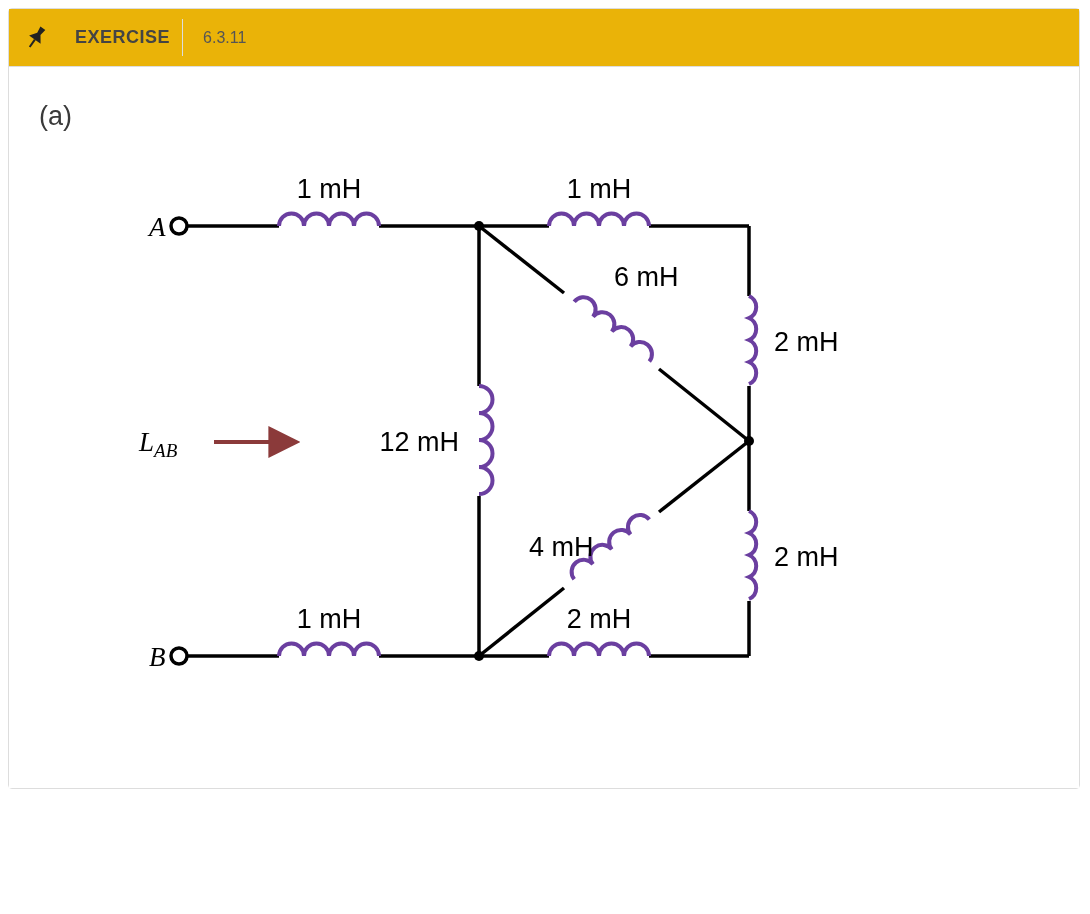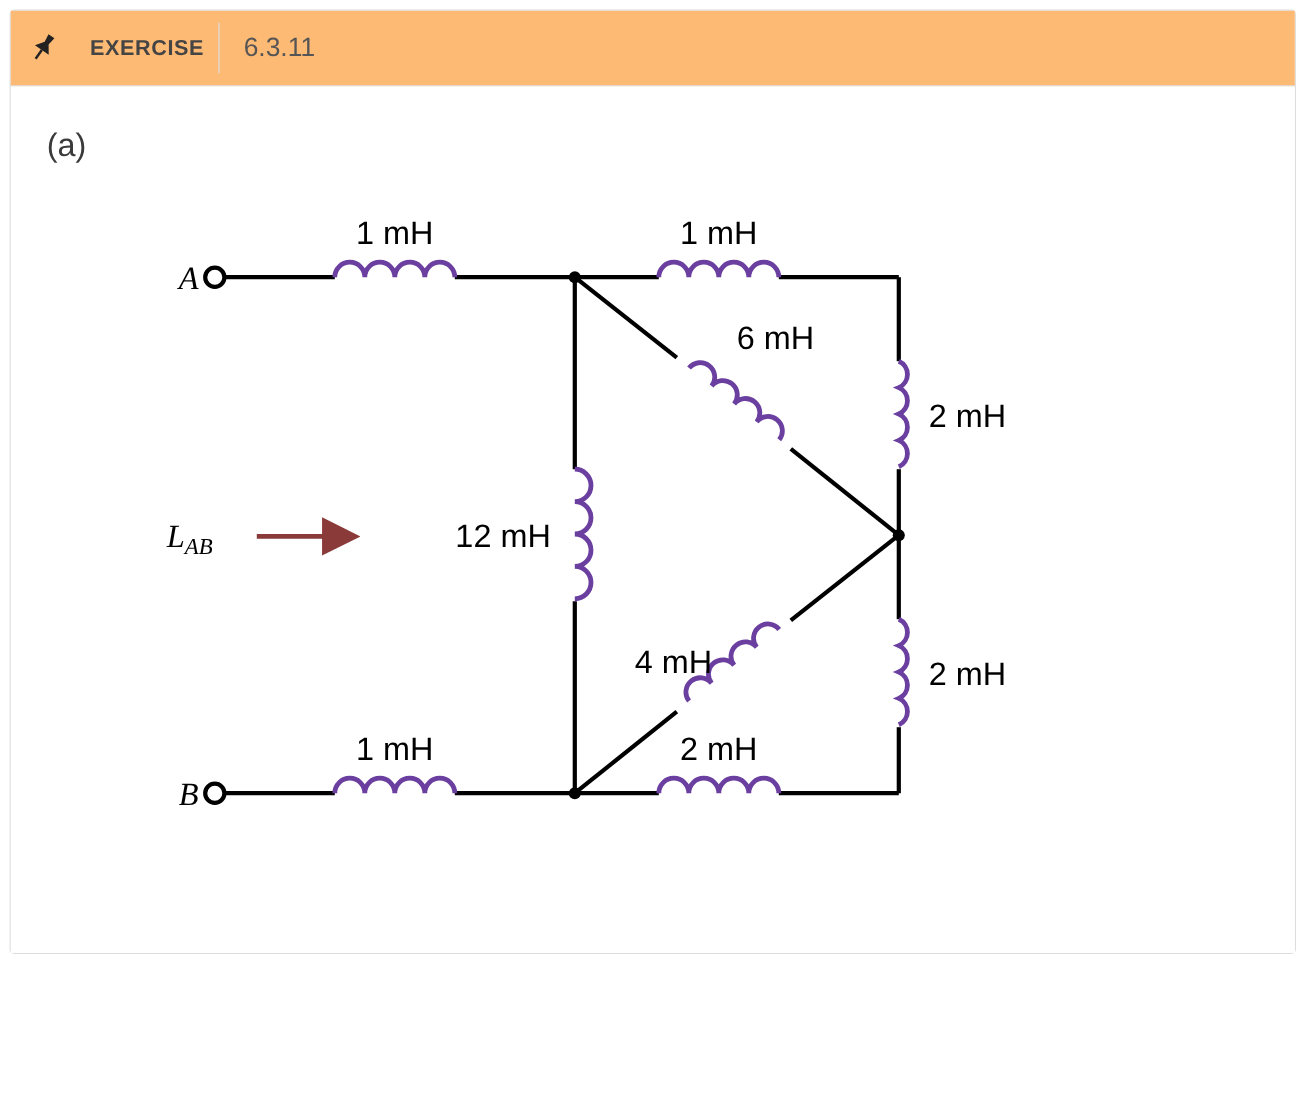--- a/index.html
+++ b/index.html
@@ -1,21 +1,21 @@
 <!DOCTYPE html>
 <html><head>
 <meta charset="utf-8">
 <style>
   html,body{margin:0;padding:0;font-family:Arial,Helvetica,sans-serif;background:#fff;color:#333}
   .card{border:1px solid #ddd;border-radius:4px;margin:8px;width:1072px;box-sizing:border-box}
-  .hdr{display:flex;align-items:stretch;border-bottom:1px solid #ddd;background:#fdba74}
+  .hdr{display:flex;align-items:stretch;border-bottom:1px solid #ddd;background:#eab308}
   .hdr-icon{width:54px;display:flex;align-items:center;justify-content:center}
   .hdr-title{display:flex;align-items:center;font-weight:700;font-size:18px;letter-spacing:.5px;padding:18px 12px;color:#444}
   .hdr-sep{width:1px;background:#ddd;margin:10px 0}
-  .hdr-num{display:flex;align-items:center;padding:18px 20px;font-size:22px;color:#555}
+  .hdr-num{display:flex;align-items:center;padding:18px 20px;font-size:16px;color:#555}
   .content{background:#fff;padding:34px 30px 38px}
   .question{display:flex;gap:14px;font-size:27px;font-weight:300;color:#3a3a3a;margin-bottom:24px}
   .question .math{font-family:'Times New Roman',serif;font-style:italic}
   .diagram-wrap{padding:0 80px}
   svg text{font-family:Arial,Helvetica,sans-serif;font-size:27px;fill:#000}
   svg .it{font-family:'Times New Roman',serif;font-style:italic}
 </style>
 </head>
 <body>
 

